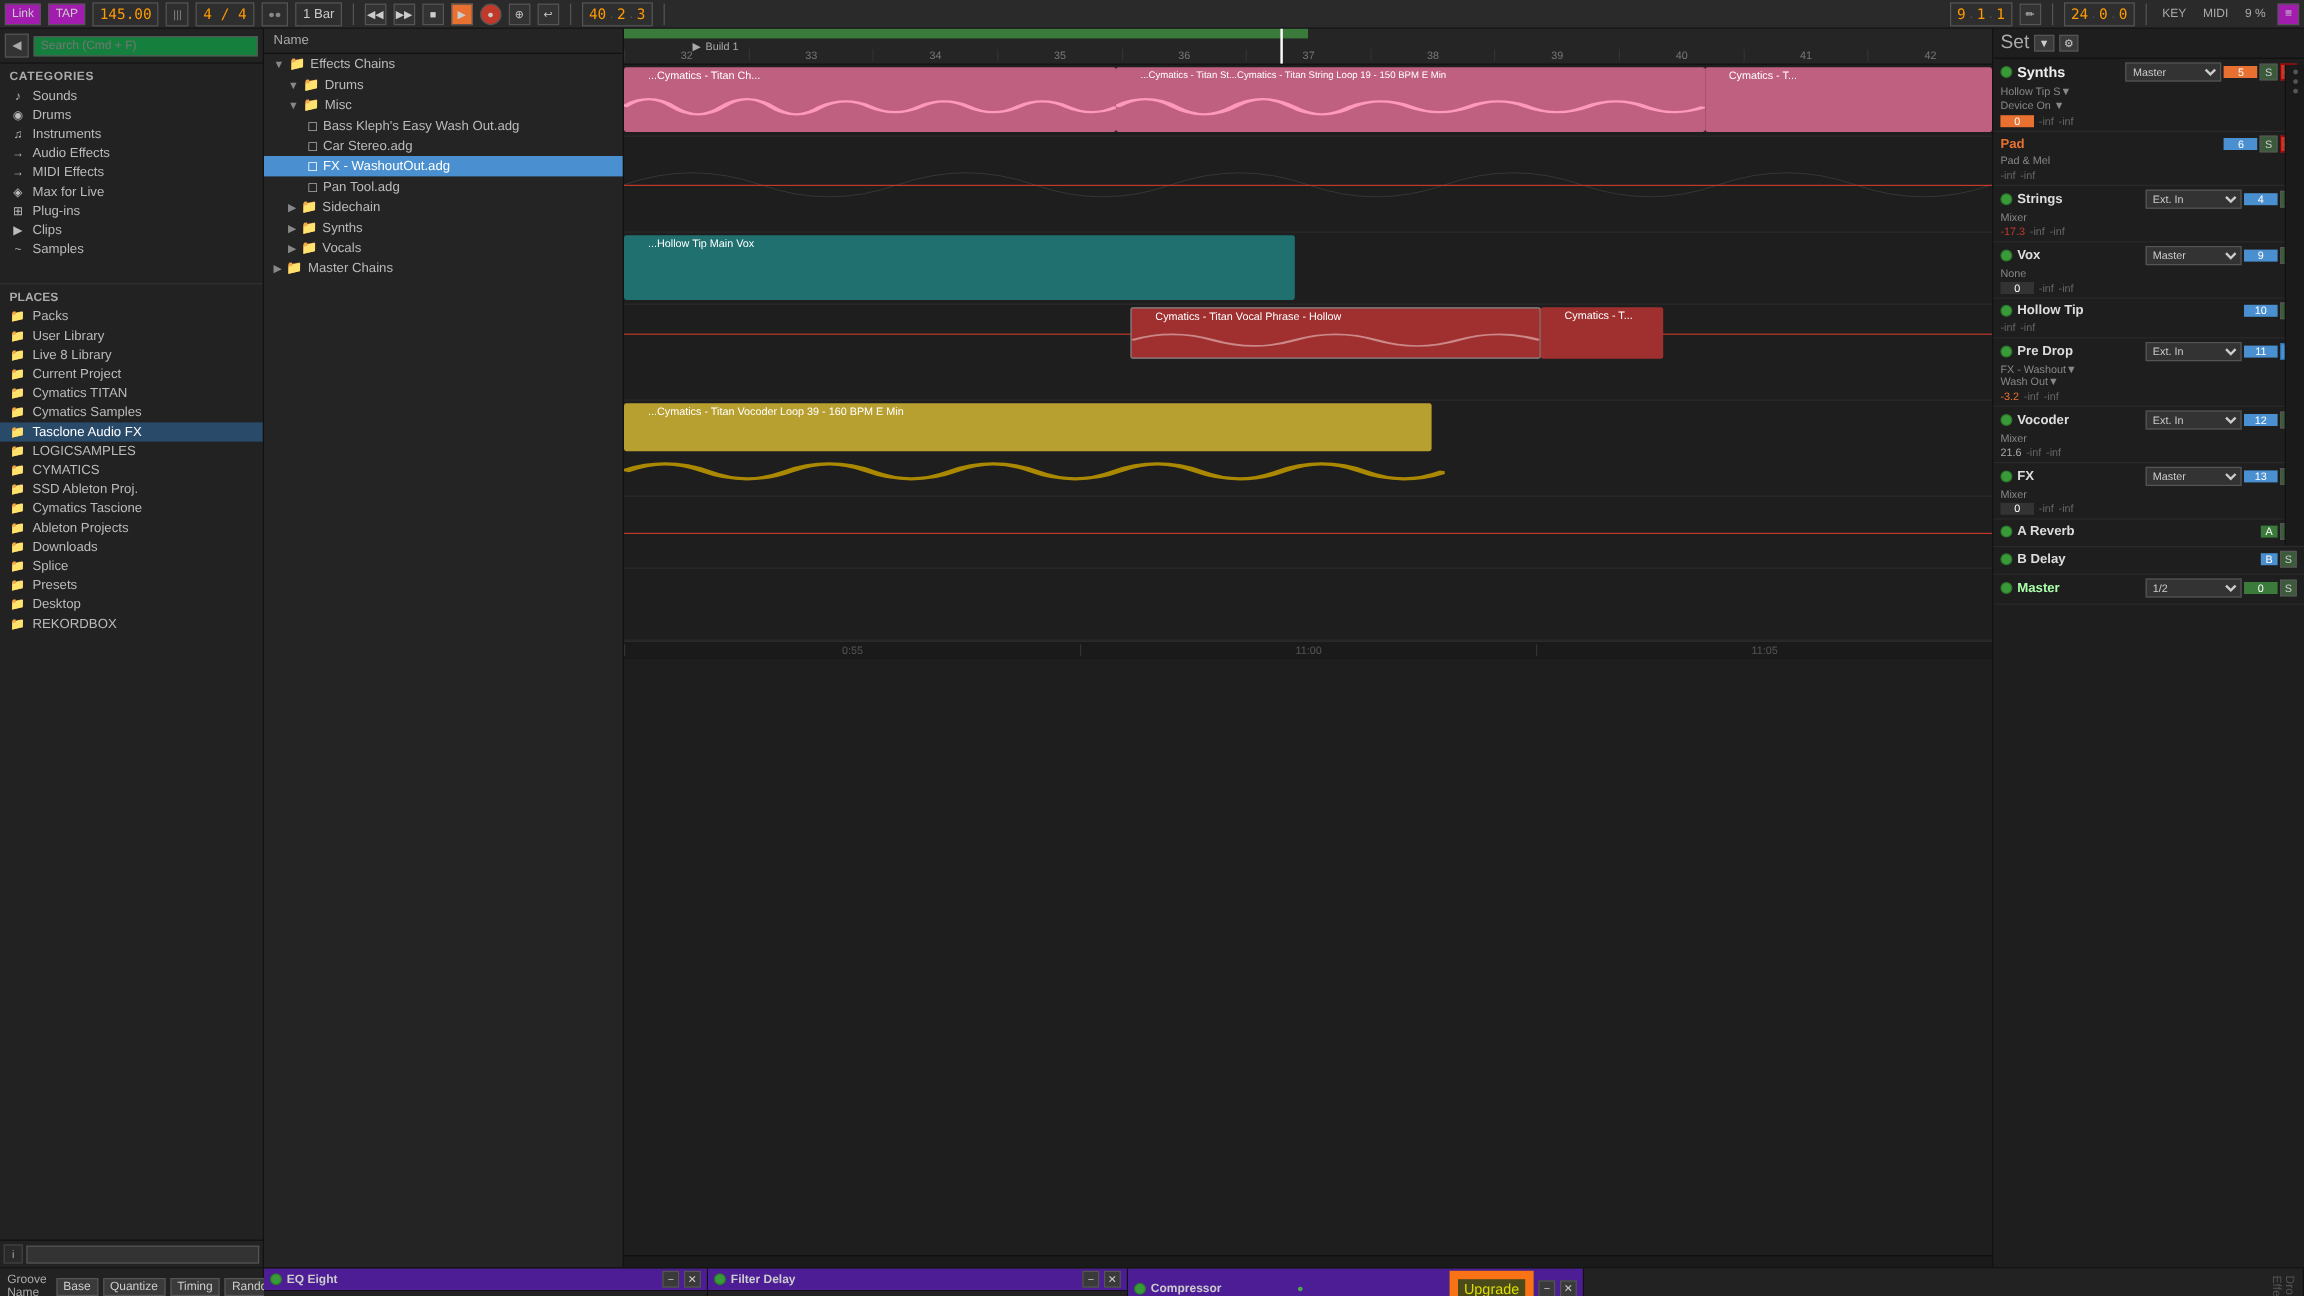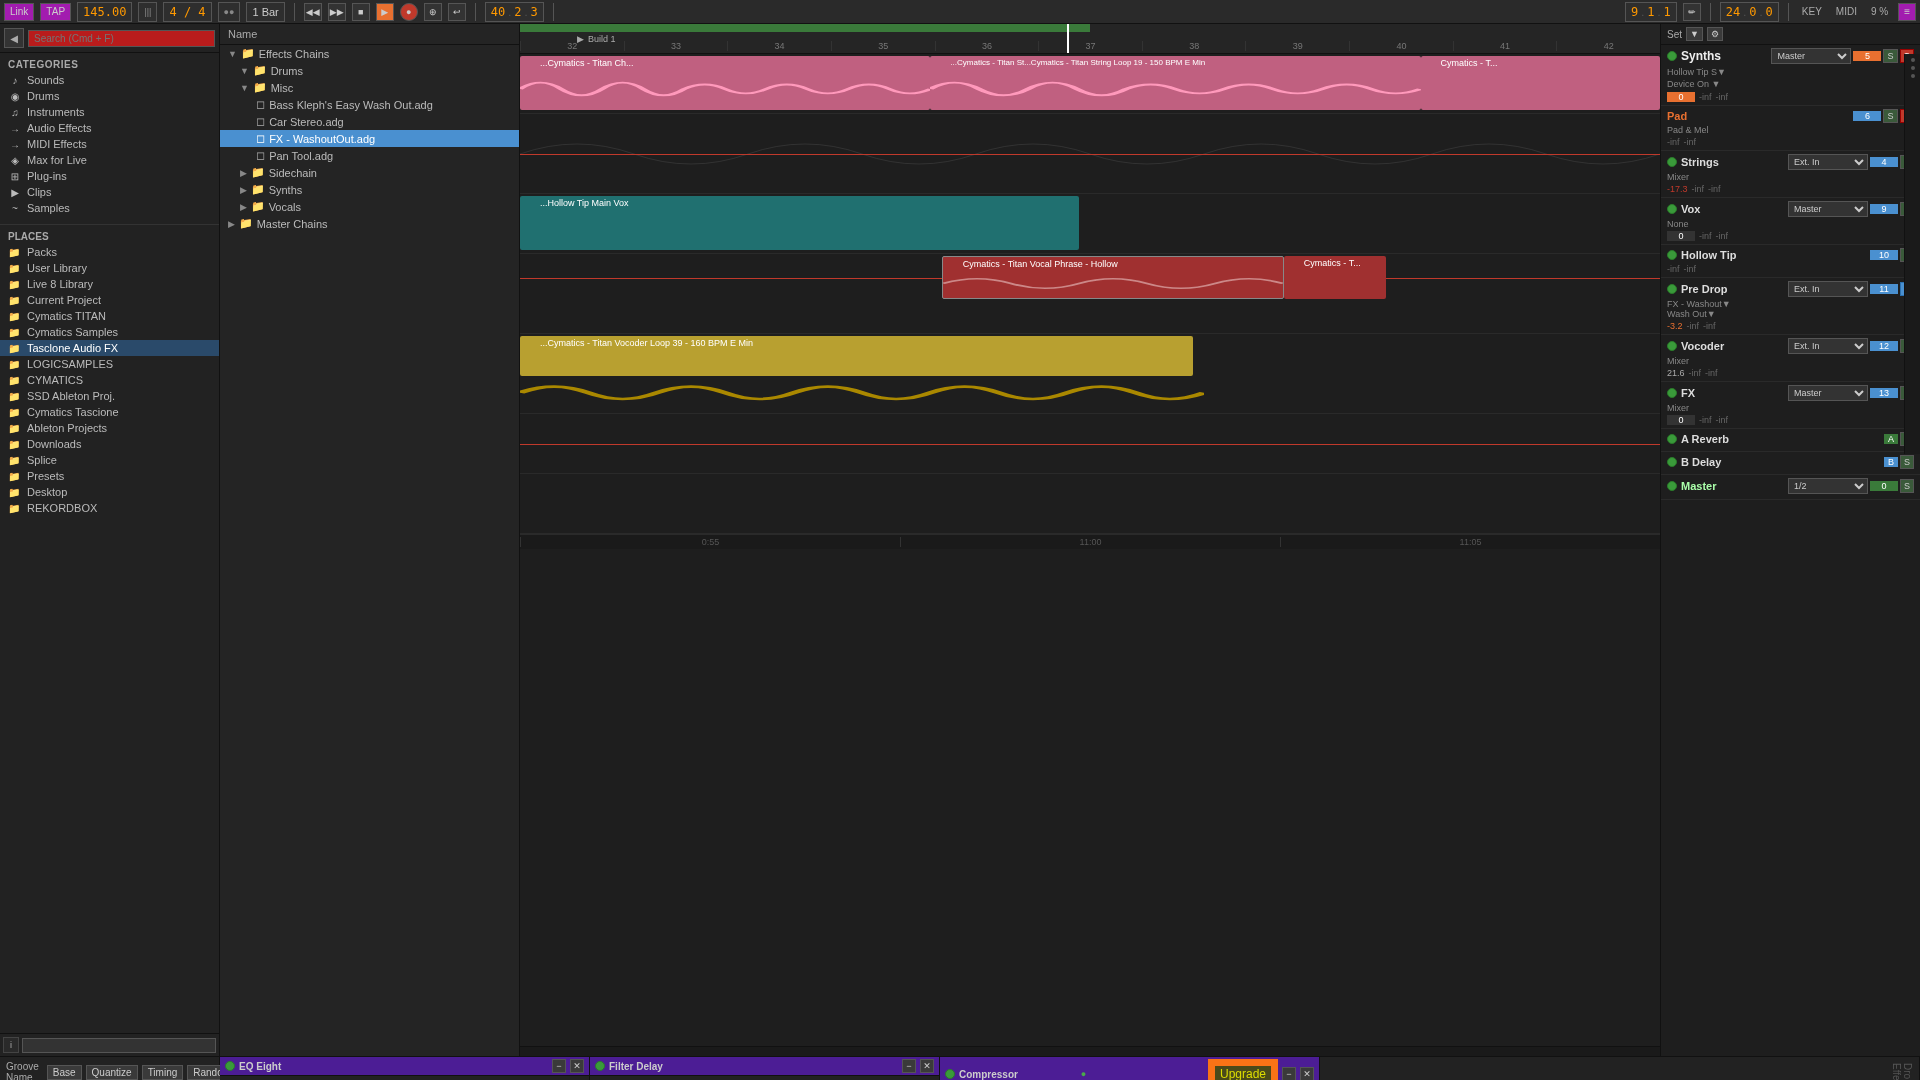--- a/index.html
+++ b/index.html
@@ -83,21 +83,21 @@
       display: flex;
       align-items: center;
       padding: 2px 8px;
       gap: 5px;
       cursor: pointer;
       font-size: 11px;
       color: #bbb;
     }
     .browser-item.active { background: #2a4a6a; color: #fff; }
     .browser-item .icon { width: 14px; text-align: center; font-size: 10px; }
-    .places-section { border-top: 1px solid #333; margin-top: 8px; }
+    .places-section { border-top: 1px solid #333; margin-top: 20px; }
     .places-header {
       color: #aaa;
       font-size: 10px;
       font-weight: bold;
       padding: 6px 8px 2px;
     }
     #browser-bottom {
       padding: 3px;
       border-top: 1px solid #111;
       display: flex;
@@ -512,21 +512,21 @@
   <span style="color:#aaa;font-size:10px;padding:0 4px">9 %</span>
   <button class="toolbar-btn">≡</button>
 </div>
 
 <div style="display:flex; height:calc(1080px - 24px - 24px); position:relative;">
 
   <div id="browser">
     <div id="browser-search">
       <div style="display:flex;align-items:center;gap:4px;">
         <button style="background:#333;border:1px solid #555;color:#aaa;width:20px;height:20px;cursor:pointer;font-size:10px;">◀</button>
-        <input type="text" style="flex: 1 1 0%; background: #b91c1c; border: 1px solid rgb(85, 85, 85); color: rgb(204, 204, 204); padding: 2px 5px; font-size: 10px;" placeholder="Search (Cmd + F)">
+        <input type="text" style="flex: 1 1 0%; background: #15803d; border: 1px solid rgb(85, 85, 85); color: rgb(204, 204, 204); padding: 2px 5px; font-size: 10px;" placeholder="Search (Cmd + F)">
       </div>
     </div>
     <div id="browser-content">
       <div class="browser-section-header">CATEGORIES</div>
       <div class="browser-item">
           <span class="icon">♪</span>
           <span>Sounds</span>
         </div>
       <div class="browser-item">
           <span class="icon">◉</span>
@@ -812,21 +812,21 @@
         <span style="flex:1;text-align:center;font-size:9px;color:#555;border-left:1px solid #333;">11:00</span>
         <span style="flex:1;text-align:center;font-size:9px;color:#555;border-left:1px solid #333;">11:05</span>
       </div>
     </div>
 
     <div class="tracks-scrollbar"></div>
   </div>
 
   <div id="mixer-panel">
     <div id="mixer-top">
-      <span style="color:#aaa;font-size:10px;">Set</span>
+      <span style="color:#aaa;font-size:16px;">Set</span>
       <button class="mixer-btn" style="font-size:9px;">▼</button>
       <button class="mixer-btn">⚙</button>
     </div>
 
     <div class="mixer-channel">
       <div class="mixer-ch-header">
         <span class="on-indicator"></span>
         <span class="mixer-ch-name synths-label">Synths</span>
         <div class="mixer-ch-controls">
           <select class="mixer-dropdown"><option>Master</option></select>

